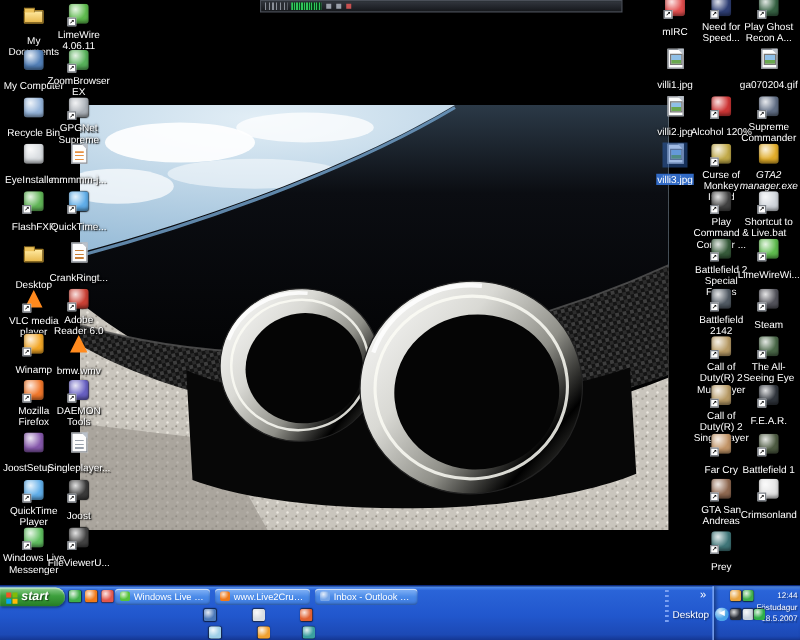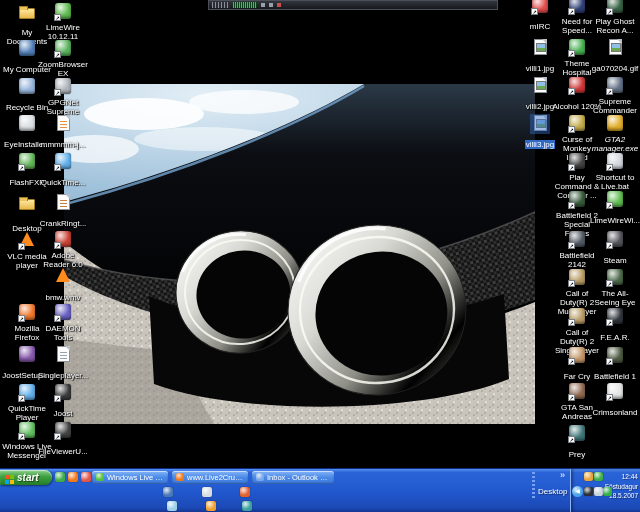--- a/index.html
+++ b/index.html
@@ -171,39 +171,43 @@
           <div class="g-app" style="--c: #58b14e;"></div>
           <div class="sc">↗</div>
         </div><div class="lbl">FlashFXP</div></div>
       <div class="dt-icon" style="left: 1px; top: 193px;"><div class="icn">
           <div class="g-folder"></div>
         </div><div class="lbl">Desktop</div></div>
       <div class="dt-icon" style="left: 1px; top: 230px;"><div class="icn">
           <div class="g-cone"></div>
           <div class="sc">↗</div>
         </div><div class="lbl">VLC media player</div></div>
+      <div class="dt-icon" style="left: 1px; top: 266px;"><div class="icn">
+          <div class="g-app" style="--c: #f2a21b;"></div>
+          <div class="sc">↗</div>
+        </div><div class="lbl">Winamp</div></div>
       <div class="dt-icon" style="left: 1px; top: 303px;"><div class="icn">
           <div class="g-app" style="--c: #f07020;"></div>
           <div class="sc">↗</div>
         </div><div class="lbl">Mozilla Firefox</div></div>
       <div class="dt-icon" style="left: 1px; top: 345px;"><div class="icn">
           <div class="g-app" style="--c: #8050a8;"></div>
         </div><div class="lbl">JoostSetup-...</div></div>
       <div class="dt-icon" style="left: 1px; top: 383px;"><div class="icn">
           <div class="g-app" style="--c: #58aae8;"></div>
           <div class="sc">↗</div>
         </div><div class="lbl">QuickTime Player</div></div>
       <div class="dt-icon" style="left: 1px; top: 421px;"><div class="icn">
           <div class="g-app" style="--c: #58bc58;"></div>
           <div class="sc">↗</div>
         </div><div class="lbl">Windows Live Messenger</div></div>
       <div class="dt-icon" style="left: 37px; top: 2px;"><div class="icn">
           <div class="g-app" style="--c: #56b845;"></div>
           <div class="sc">↗</div>
-        </div><div class="lbl">LimeWire 10.12.11</div></div>
+        </div><div class="lbl">LimeWire 4.06.11</div></div>
       <div class="dt-icon" style="left: 37px; top: 39px;"><div class="icn">
           <div class="g-app" style="--c: #4fae52;"></div>
           <div class="sc">↗</div>
         </div><div class="lbl">ZoomBrowser EX</div></div>
       <div class="dt-icon" style="left: 37px; top: 77px;"><div class="icn">
           <div class="g-app" style="--c: #a8aeb5;"></div>
           <div class="sc">↗</div>
         </div><div class="lbl">GPGNet Supreme</div></div>
       <div class="dt-icon" style="left: 37px; top: 114px;"><div class="icn">
           <div class="g-doc">
@@ -265,24 +269,20 @@
       <div class="dt-icon selected" style="left: 514px; top: 114px;"><div class="icn">
           <div class="g-doc">
             <div class="g-doc-fold"></div>
             <div class="g-doc-img"></div>
           </div>
         </div><div class="lbl">villi3.jpg</div></div>
       <div class="dt-icon" style="left: 551px; top: -4px;"><div class="icn">
           <div class="g-app" style="--c: #24356e;"></div>
           <div class="sc">↗</div>
         </div><div class="lbl">Need for Speed...</div></div>
-      <div class="dt-icon" style="left: 551px; top: 38px;"><div class="icn">
-          <div class="g-app" style="--c: #3fae49;"></div>
-          <div class="sc">↗</div>
-        </div><div class="lbl">Theme Hospital</div></div>
       <div class="dt-icon" style="left: 551px; top: 76px;"><div class="icn">
           <div class="g-app" style="--c: #cc2b2b;"></div>
           <div class="sc">↗</div>
         </div><div class="lbl">Alcohol 120%</div></div>
       <div class="dt-icon" style="left: 551px; top: 114px;"><div class="icn">
           <div class="g-app" style="--c: #bfa640;"></div>
           <div class="sc">↗</div>
         </div><div class="lbl">Curse of Monkey Island</div></div>
       <div class="dt-icon" style="left: 551px; top: 152px;"><div class="icn">
           <div class="g-app" style="--c: #383838;"></div>

